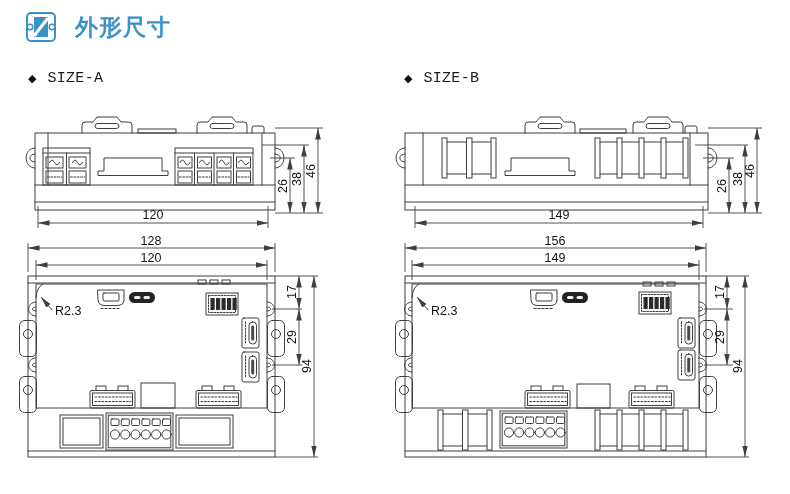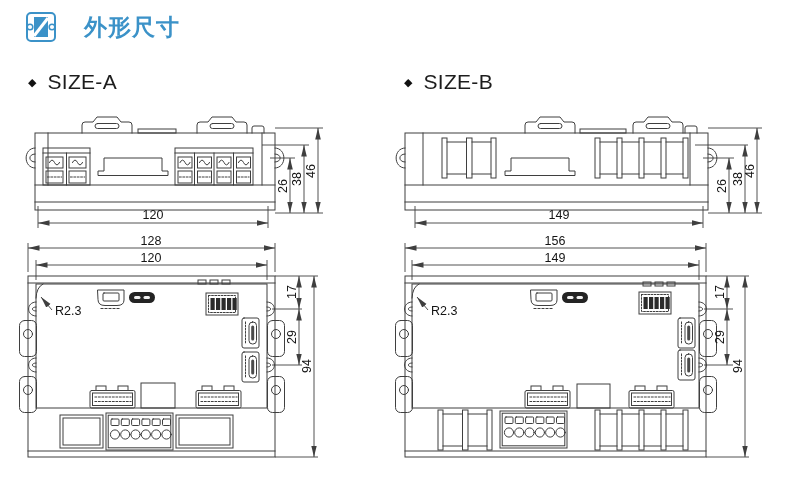--- a/index.html
+++ b/index.html
@@ -1,26 +1,26 @@
 <!DOCTYPE html>
 <html><head>
 <meta charset="utf-8">
 <style>
   html,body{margin:0;padding:0;background:#fff;}
   .page{position:relative;width:790px;height:494px;background:#ffffff;overflow:hidden;
         font-family:"Liberation Sans",sans-serif;}
   svg{overflow:visible;display:block;}
   .abs{position:absolute;}
   
-  .hdr{left:24px;top:10px;display:flex;align-items:center;gap:26px;}
+  .hdr{left:24px;top:10px;display:flex;align-items:center;gap:17px;}
   .hdr-title{font-size:23px;font-weight:600;color:#3b92c8;letter-spacing:1px;}
   
   .sec{display:flex;align-items:center;gap:11px;color:#1d1d1d;}
   .sec .dia{font-size:11px;line-height:1;color:#111;}
-  .sec .lbl{font-size:21px;letter-spacing:.3px;}
+  .sec .lbl{font-size:15px;letter-spacing:.3px;font-family:Liberation Mono, monospace;}
   .sec-a{left:28px;top:70px;}
   .sec-b{left:404px;top:70px;}
   
   .ln{stroke:#3f3f3f;fill:none;stroke-width:1;stroke-linecap:square;}
   .dm{stroke:#3f3f3f;fill:none;stroke-width:.9;}
   .dt{font-family:"Liberation Sans",sans-serif;font-size:12.5px;fill:#141414;text-anchor:middle;}
   .dts{font-family:"Liberation Sans",sans-serif;font-size:12.5px;fill:#141414;text-anchor:start;}
 </style>
 </head>
 <body>

